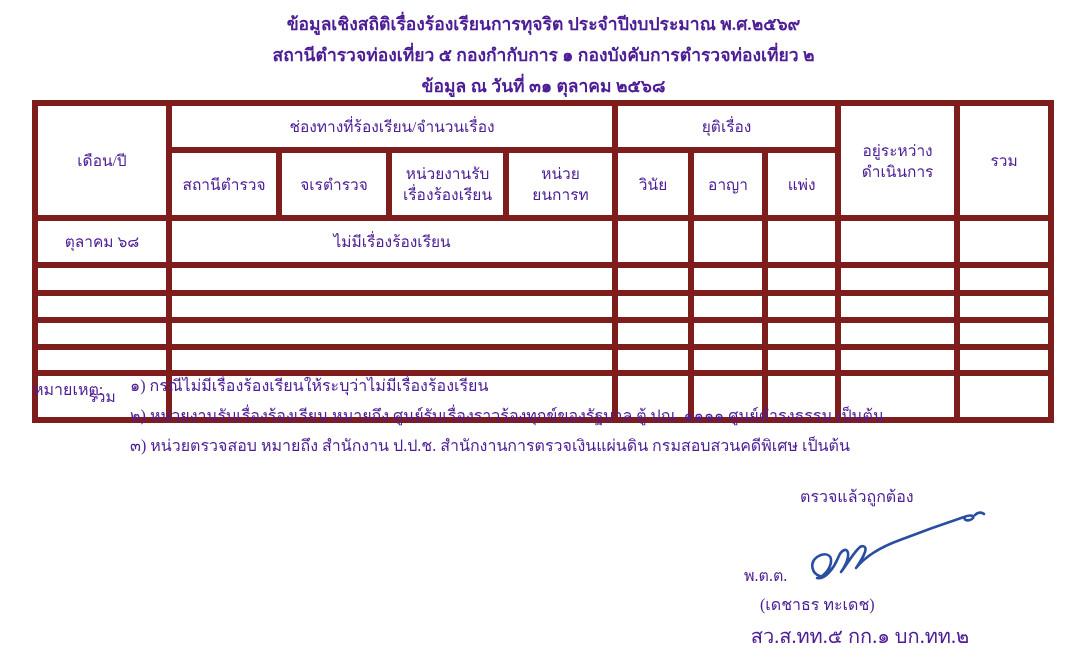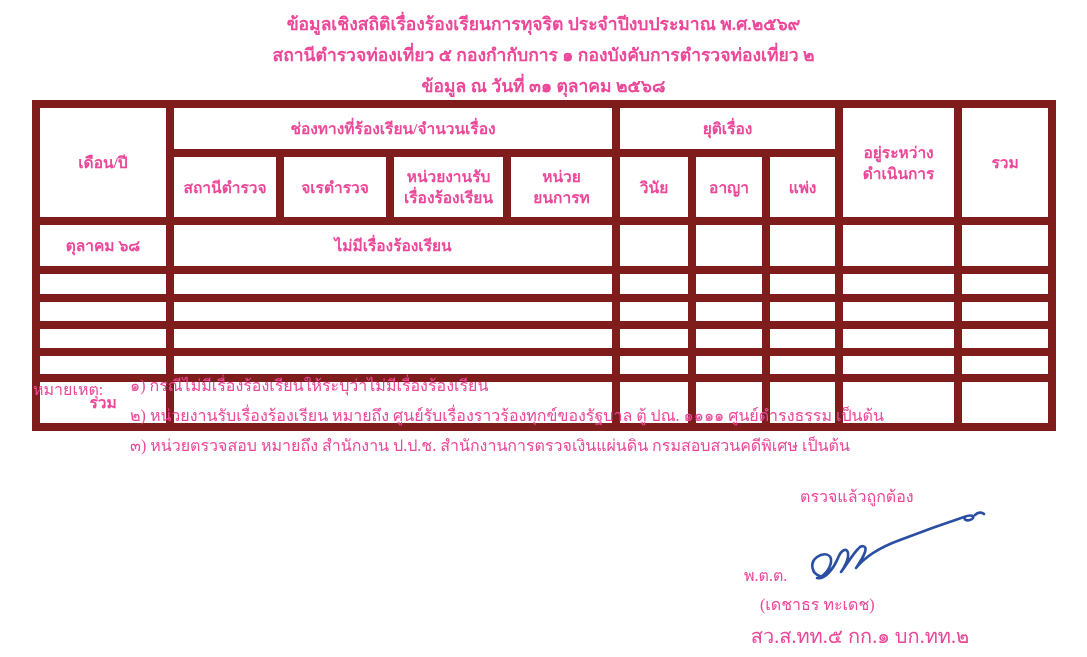--- a/index.html
+++ b/index.html
@@ -1,31 +1,31 @@
 <!DOCTYPE html>
 <html><head>
 <meta charset="utf-8">
 <style>
   html,body{margin:0;padding:0;background:#ffffff;}
   .page{
     position:relative;width:1087px;height:657px;background:#ffffff;
-    font-family:"Liberation Serif","DejaVu Serif",serif;color:#ec4899;overflow:hidden;
+    font-family:"Liberation Serif","DejaVu Serif",serif;color:#4c1d95;overflow:hidden;
   }
   
   .titles{position:absolute;left:0;top:9px;width:100%;text-align:center;
     font-size:17.5px;font-weight:bold;line-height:31px;}
   
   table.report{
     position:absolute;left:32px;top:100px;width:1016px;
     border-collapse:collapse;table-layout:fixed;
     font-size:15.5px;
   }
   table.report th,table.report td{
-    border:8px solid #7f1d1d;padding:8px;text-align:center;vertical-align:middle;
-    font-weight:bold;overflow:hidden;
+    border:6px solid #7f1d1d;padding:8px;text-align:center;vertical-align:middle;
+    font-weight:normal;overflow:hidden;
   }
   .two-line{white-space:pre-line;line-height:21px;}
   td.month-left{text-align:left;padding-left:3px;}
   tr.sep-thick td{border-bottom-width:3px;}
   tr.sep-thin td{border-bottom-width:1px;}
   
   .notes{position:absolute;left:33px;top:375px;font-size:16px;}
   .notes-label{position:absolute;left:0;top:2px;white-space:nowrap;}
   .notes-items{position:absolute;left:97px;top:0;width:900px;white-space:nowrap;}
   .notes-items div{margin-bottom:9px;line-height:21px;}

